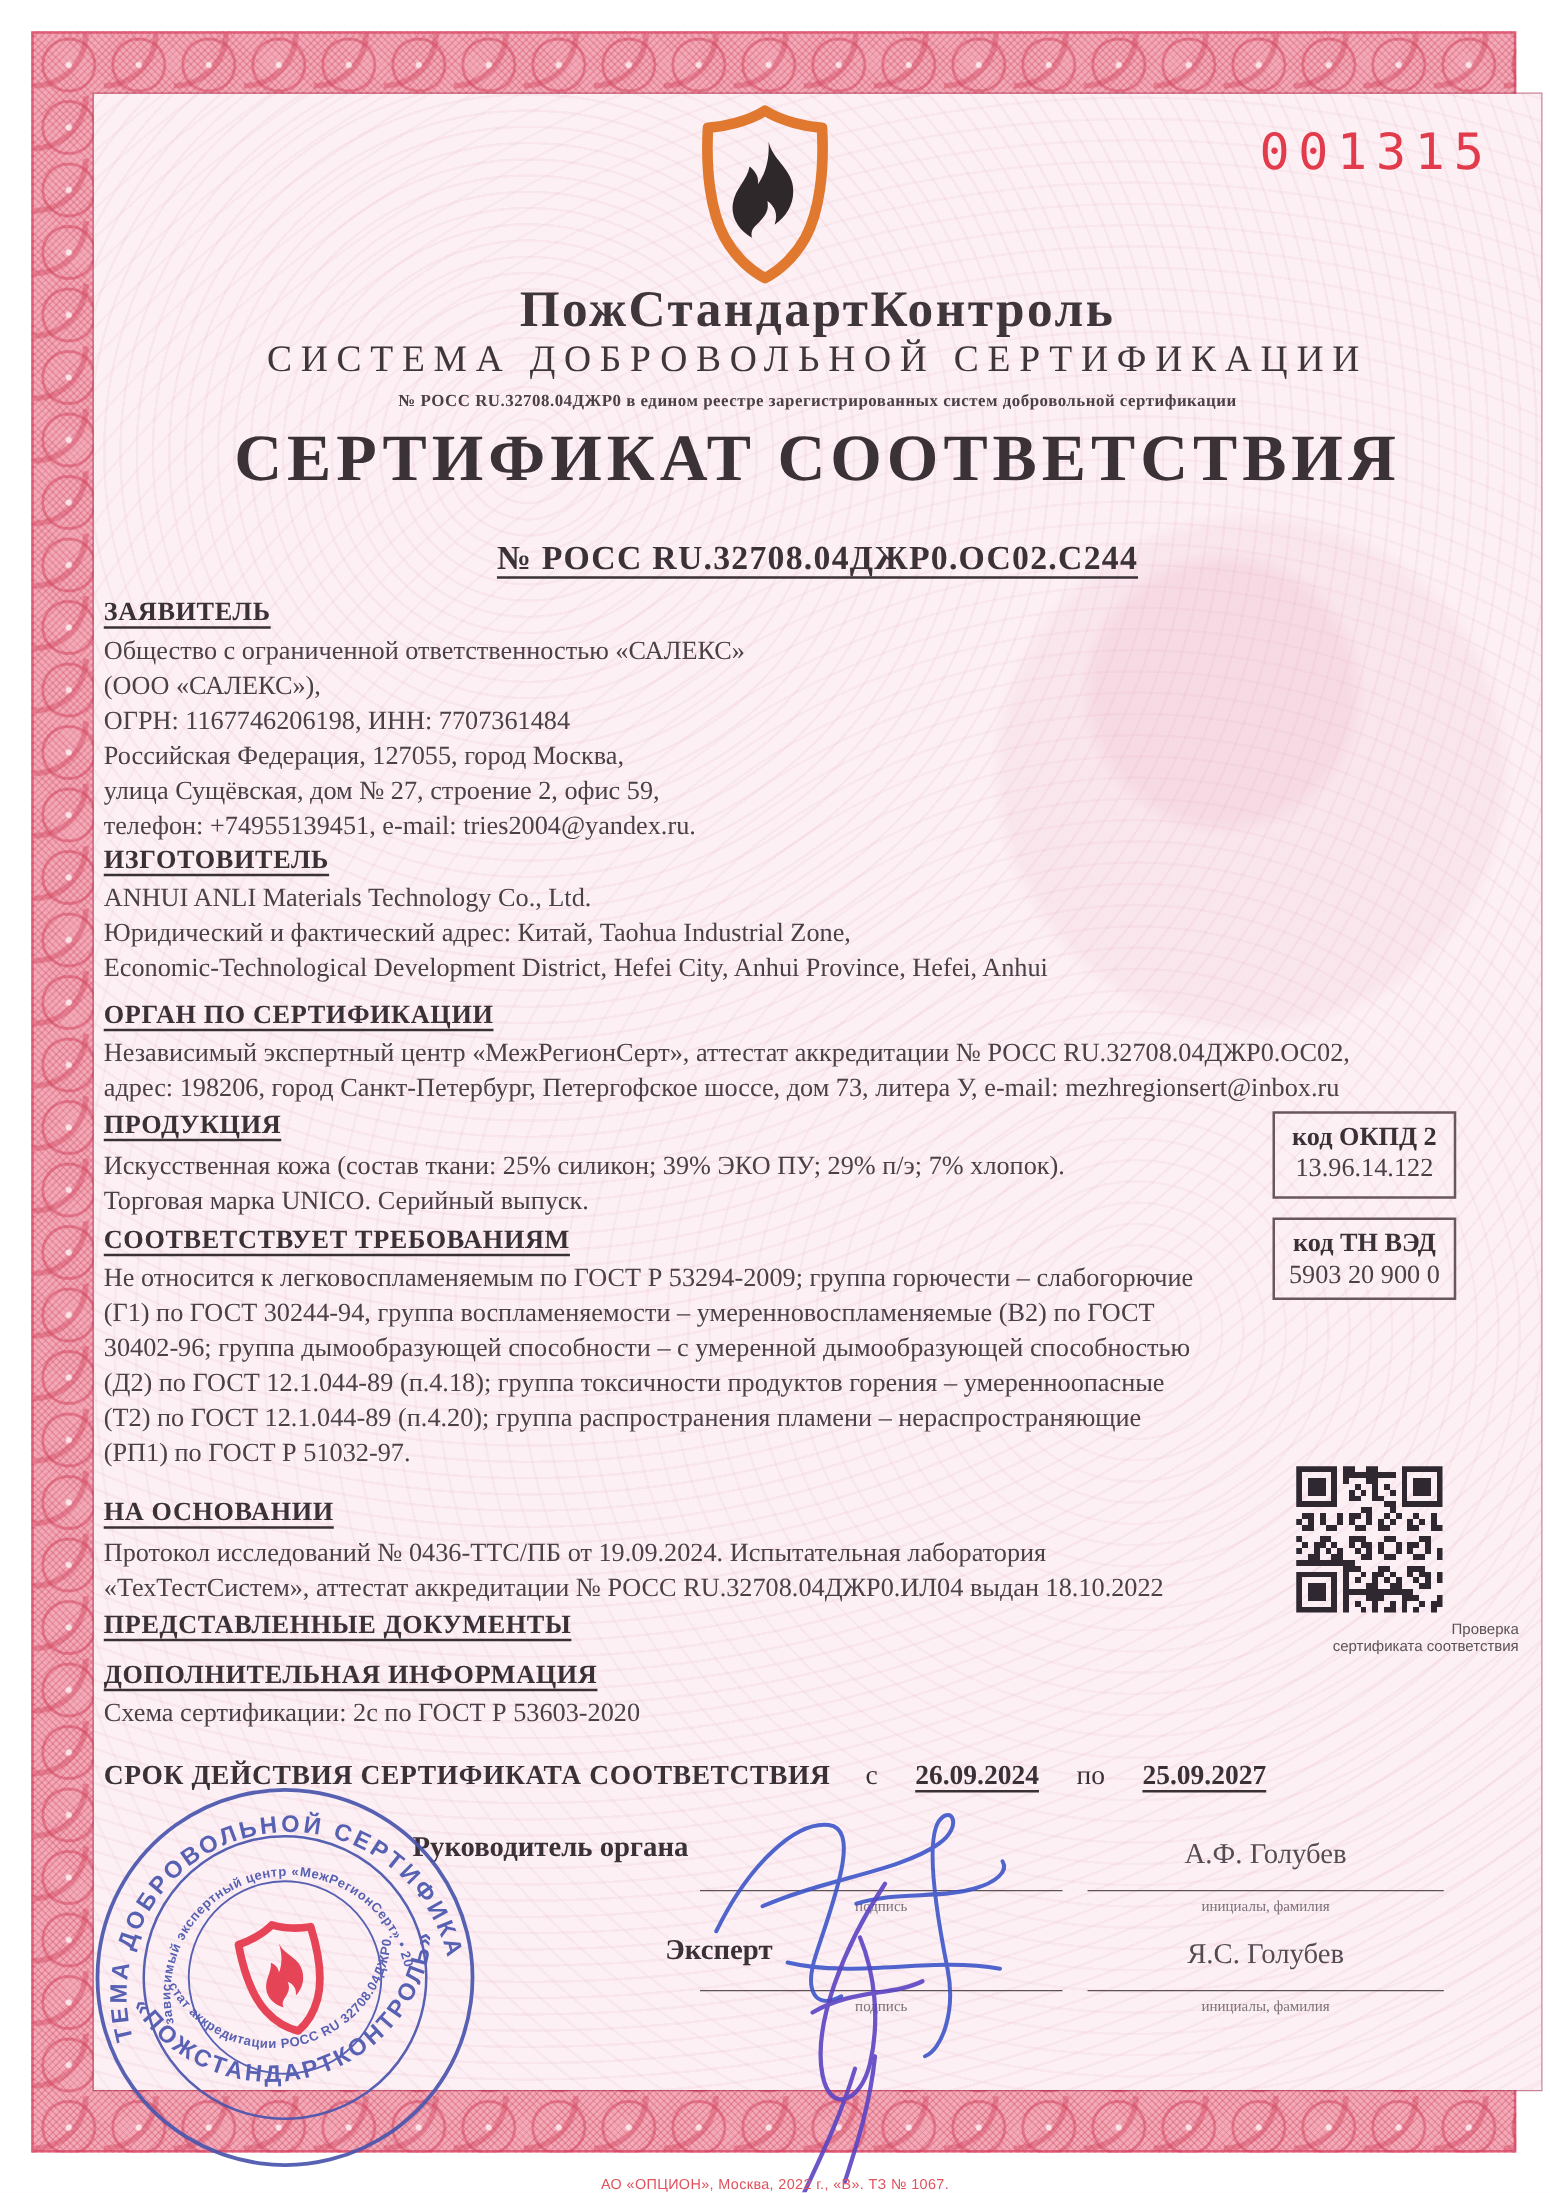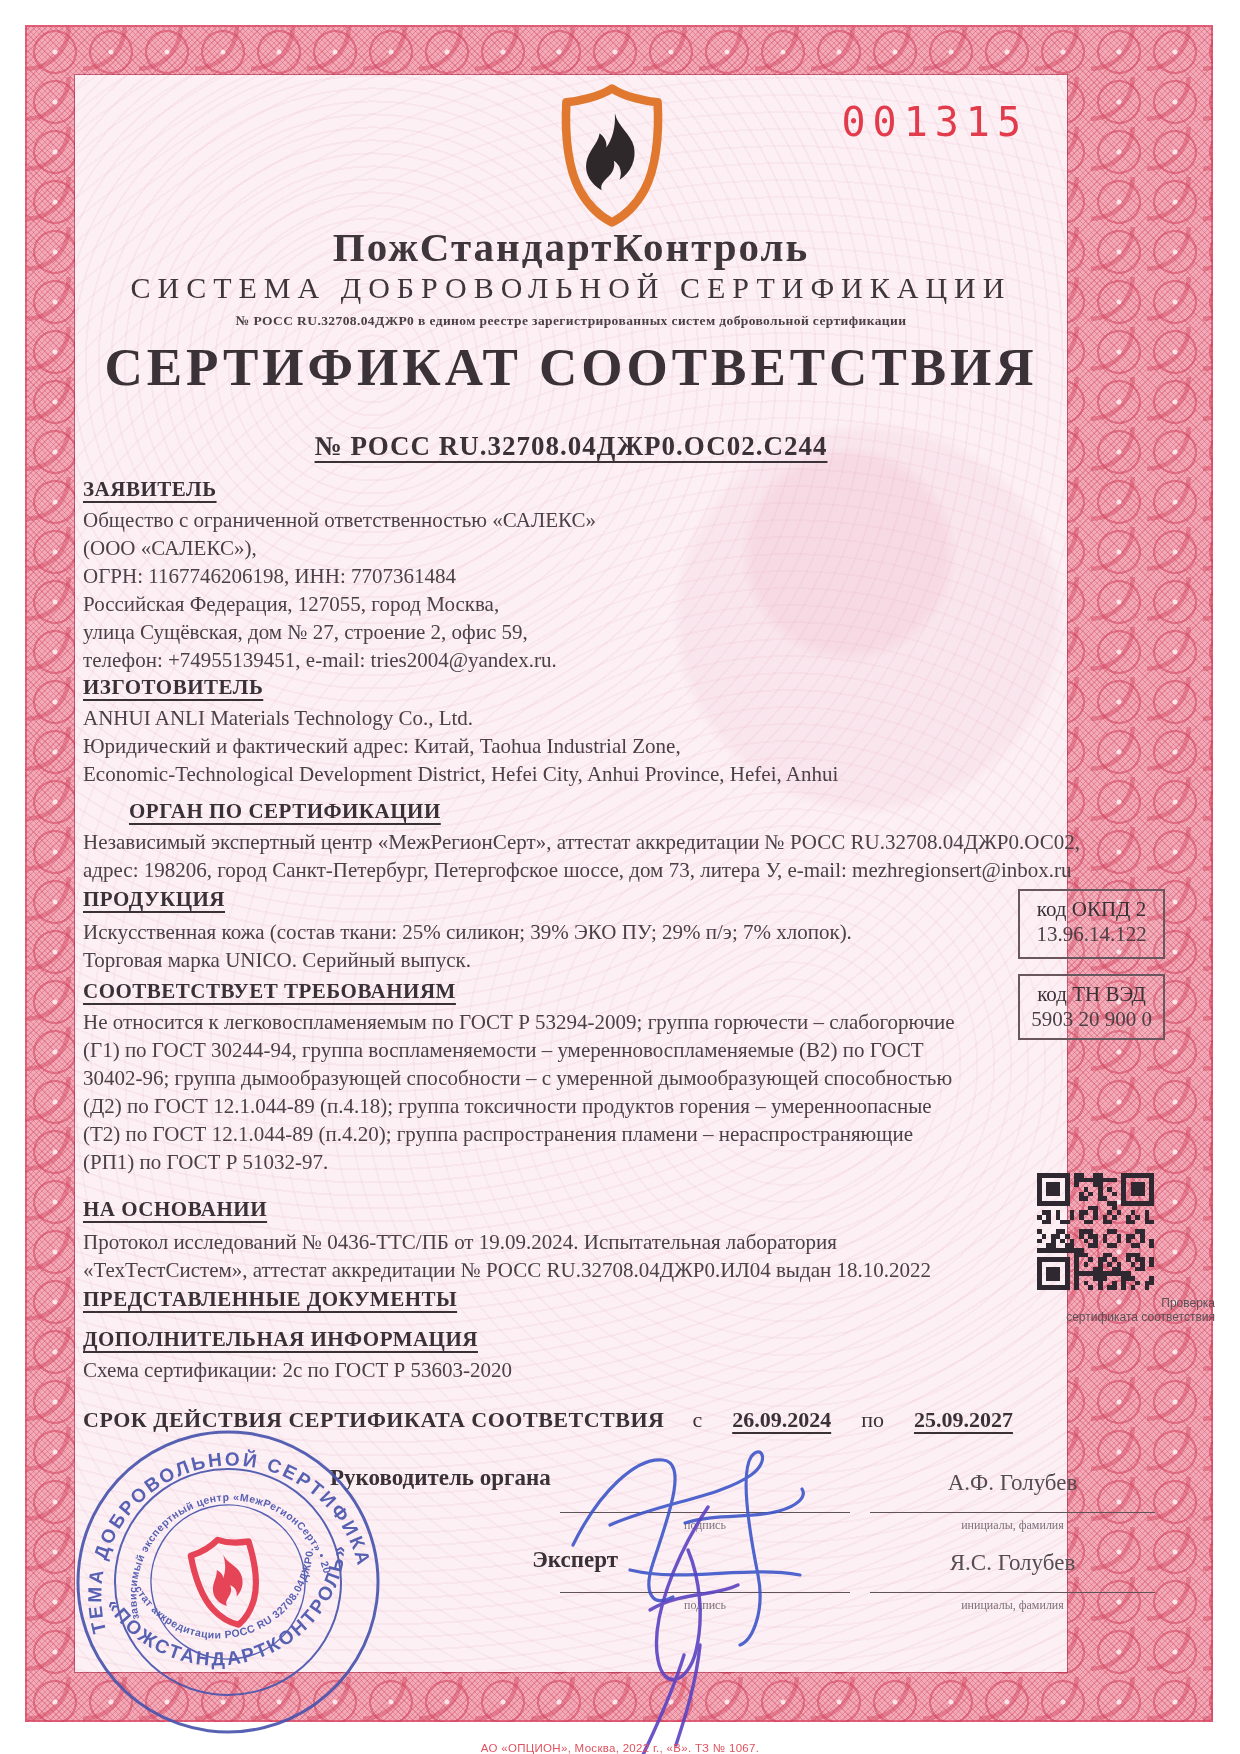--- a/index.html
+++ b/index.html
@@ -10,21 +10,21 @@
         border:2px solid rgba(214,60,90,.65);
         background-color:#f2aab8;
         background-image:
           radial-gradient(circle at 50% 50%, rgba(255,255,255,.75) 0 2px, transparent 3px),
           radial-gradient(circle at 50% 50%, transparent 52%, rgba(210,70,95,.55) 53% 58%, transparent 59%),
           radial-gradient(circle at 0% 0%, transparent 52%, rgba(210,70,95,.45) 53% 58%, transparent 59%),
           repeating-linear-gradient(45deg, rgba(203,55,82,.30) 0 1px, transparent 1px 4px),
           repeating-linear-gradient(-45deg, rgba(203,55,82,.30) 0 1px, transparent 1px 4px);
         background-size:56px 50px,56px 50px,56px 50px,auto,auto;}
   
-  .inner{position:absolute;left:75px;top:75px;width:992px;height:1597px;box-sizing:border-box;
+  .inner{position:absolute;left:75px;top:75px;width:1158px;height:1597px;box-sizing:border-box;
          outline:1px solid rgba(160,30,60,.55);
          background-color:#fcf0f5;
          background-image:
            radial-gradient(circle at 78% 30%, rgba(235,175,195,.22) 0 7%, transparent 8%),
            radial-gradient(circle at 80% 34%, rgba(235,175,195,.16) 0 14%, transparent 15%),
            repeating-radial-gradient(circle at 30% 18%, rgba(233,170,190,.14) 0 2px, transparent 2px 13px),
            repeating-radial-gradient(circle at 72% 62%, rgba(233,170,190,.12) 0 2px, transparent 2px 17px);}
   .abs{position:absolute;}
   .center{left:0;width:100%;text-align:center;}
   .serial{font-family:"DejaVu Sans Mono","Liberation Mono",monospace;font-size:40px;letter-spacing:7px;
@@ -33,21 +33,21 @@
   .system{font-size:30px;letter-spacing:7px;color:#3e363a;}
   .registry{font-size:13.5px;font-weight:bold;letter-spacing:.4px;color:#4a4046;}
   .doctitle{font-size:53px;font-weight:bold;letter-spacing:4px;color:#3a3236;}
   .certno{font-size:27px;font-weight:bold;letter-spacing:1px;color:#3a3236;
           text-decoration:underline;text-decoration-thickness:2px;text-underline-offset:6px;}
   .hdr{font-size:21px;font-weight:bold;letter-spacing:.5px;color:#3a3136;
        text-decoration:underline;text-decoration-thickness:2px;text-underline-offset:5px;}
   .body{font-size:21px;line-height:28px;white-space:pre-line;color:#4a4046;width:1000px;}
   .codebox{left:943px;width:147px;box-sizing:border-box;border:2px solid #6a565e;
            text-align:center;padding-top:6px;background:rgba(255,255,255,.06);}
-  .codebox .lbl{font-size:21px;font-weight:normal;color:#3a3136;}
+  .codebox .lbl{font-size:21px;font-weight:bold;color:#3a3136;}
   .codebox .val{font-size:21px;color:#4a4046;}
   .validity{font-size:22px;color:#3a3136;white-space:nowrap;}
   .validity b{letter-spacing:.5px;}
   .date{font-weight:bold;text-decoration:underline;text-underline-offset:5px;text-decoration-thickness:2px;}
   .sigrole{font-size:23px;font-weight:bold;color:#3a3136;}
   .sigline{border-bottom:1.5px solid #5f5358;height:0;}
   .smallcap{font-size:12px;color:#7d7279;text-align:center;}
   .signame{font-size:23px;color:#554c52;text-align:center;}
   .qrcap{font-size:12px;line-height:14px;color:#5a5156;text-align:right;white-space:pre-line;
          font-family:"Liberation Sans","DejaVu Sans",sans-serif;}
@@ -90,21 +90,21 @@
 ОГРН: 1167746206198, ИНН: 7707361484
 Российская Федерация, 127055, город Москва,
 улица Сущёвская, дом № 27, строение 2, офис 59,
 телефон: +74955139451, e-mail: tries2004@yandex.ru.</div>
 
     <div class="abs hdr" style="left:8px;top:600px;">ИЗГОТОВИТЕЛЬ</div>
     <div class="abs body" style="left:8px;top:629px;">ANHUI ANLI Materials Technology Co., Ltd.
 Юридический и фактический адрес: Китай, Taohua Industrial Zone,
 Economic-Technological Development District, Hefei City, Anhui Province, Hefei, Anhui</div>
 
-    <div class="abs hdr" style="left:8px;top:724px;margin-left:46px;">ОРГАН ПО СЕРТИФИКАЦИИ</div>
+    <div class="abs hdr" style="left:8px;top:724px;">ОРГАН ПО СЕРТИФИКАЦИИ</div>
     <div class="abs body" style="left:8px;top:753px;">Независимый экспертный центр «МежРегионСерт», аттестат аккредитации № РОСС RU.32708.04ДЖР0.ОС02,
 адрес: 198206, город Санкт-Петербург, Петергофское шоссе, дом 73, литера У, e-mail: mezhregionsert@inbox.ru</div>
 
     <div class="abs hdr" style="left:8px;top:812px;">ПРОДУКЦИЯ</div>
     <div class="abs body" style="left:8px;top:843px;width:860px;">Искусственная кожа (состав ткани: 25% силикон; 39% ЭКО ПУ; 29% п/э; 7% хлопок).
 Торговая марка UNICO. Серийный выпуск.</div>
     <div class="abs codebox" style="top:814px;height:70px;">
       <div class="lbl">код ОКПД 2</div>
       <div class="val">13.96.14.122</div>
     </div>

